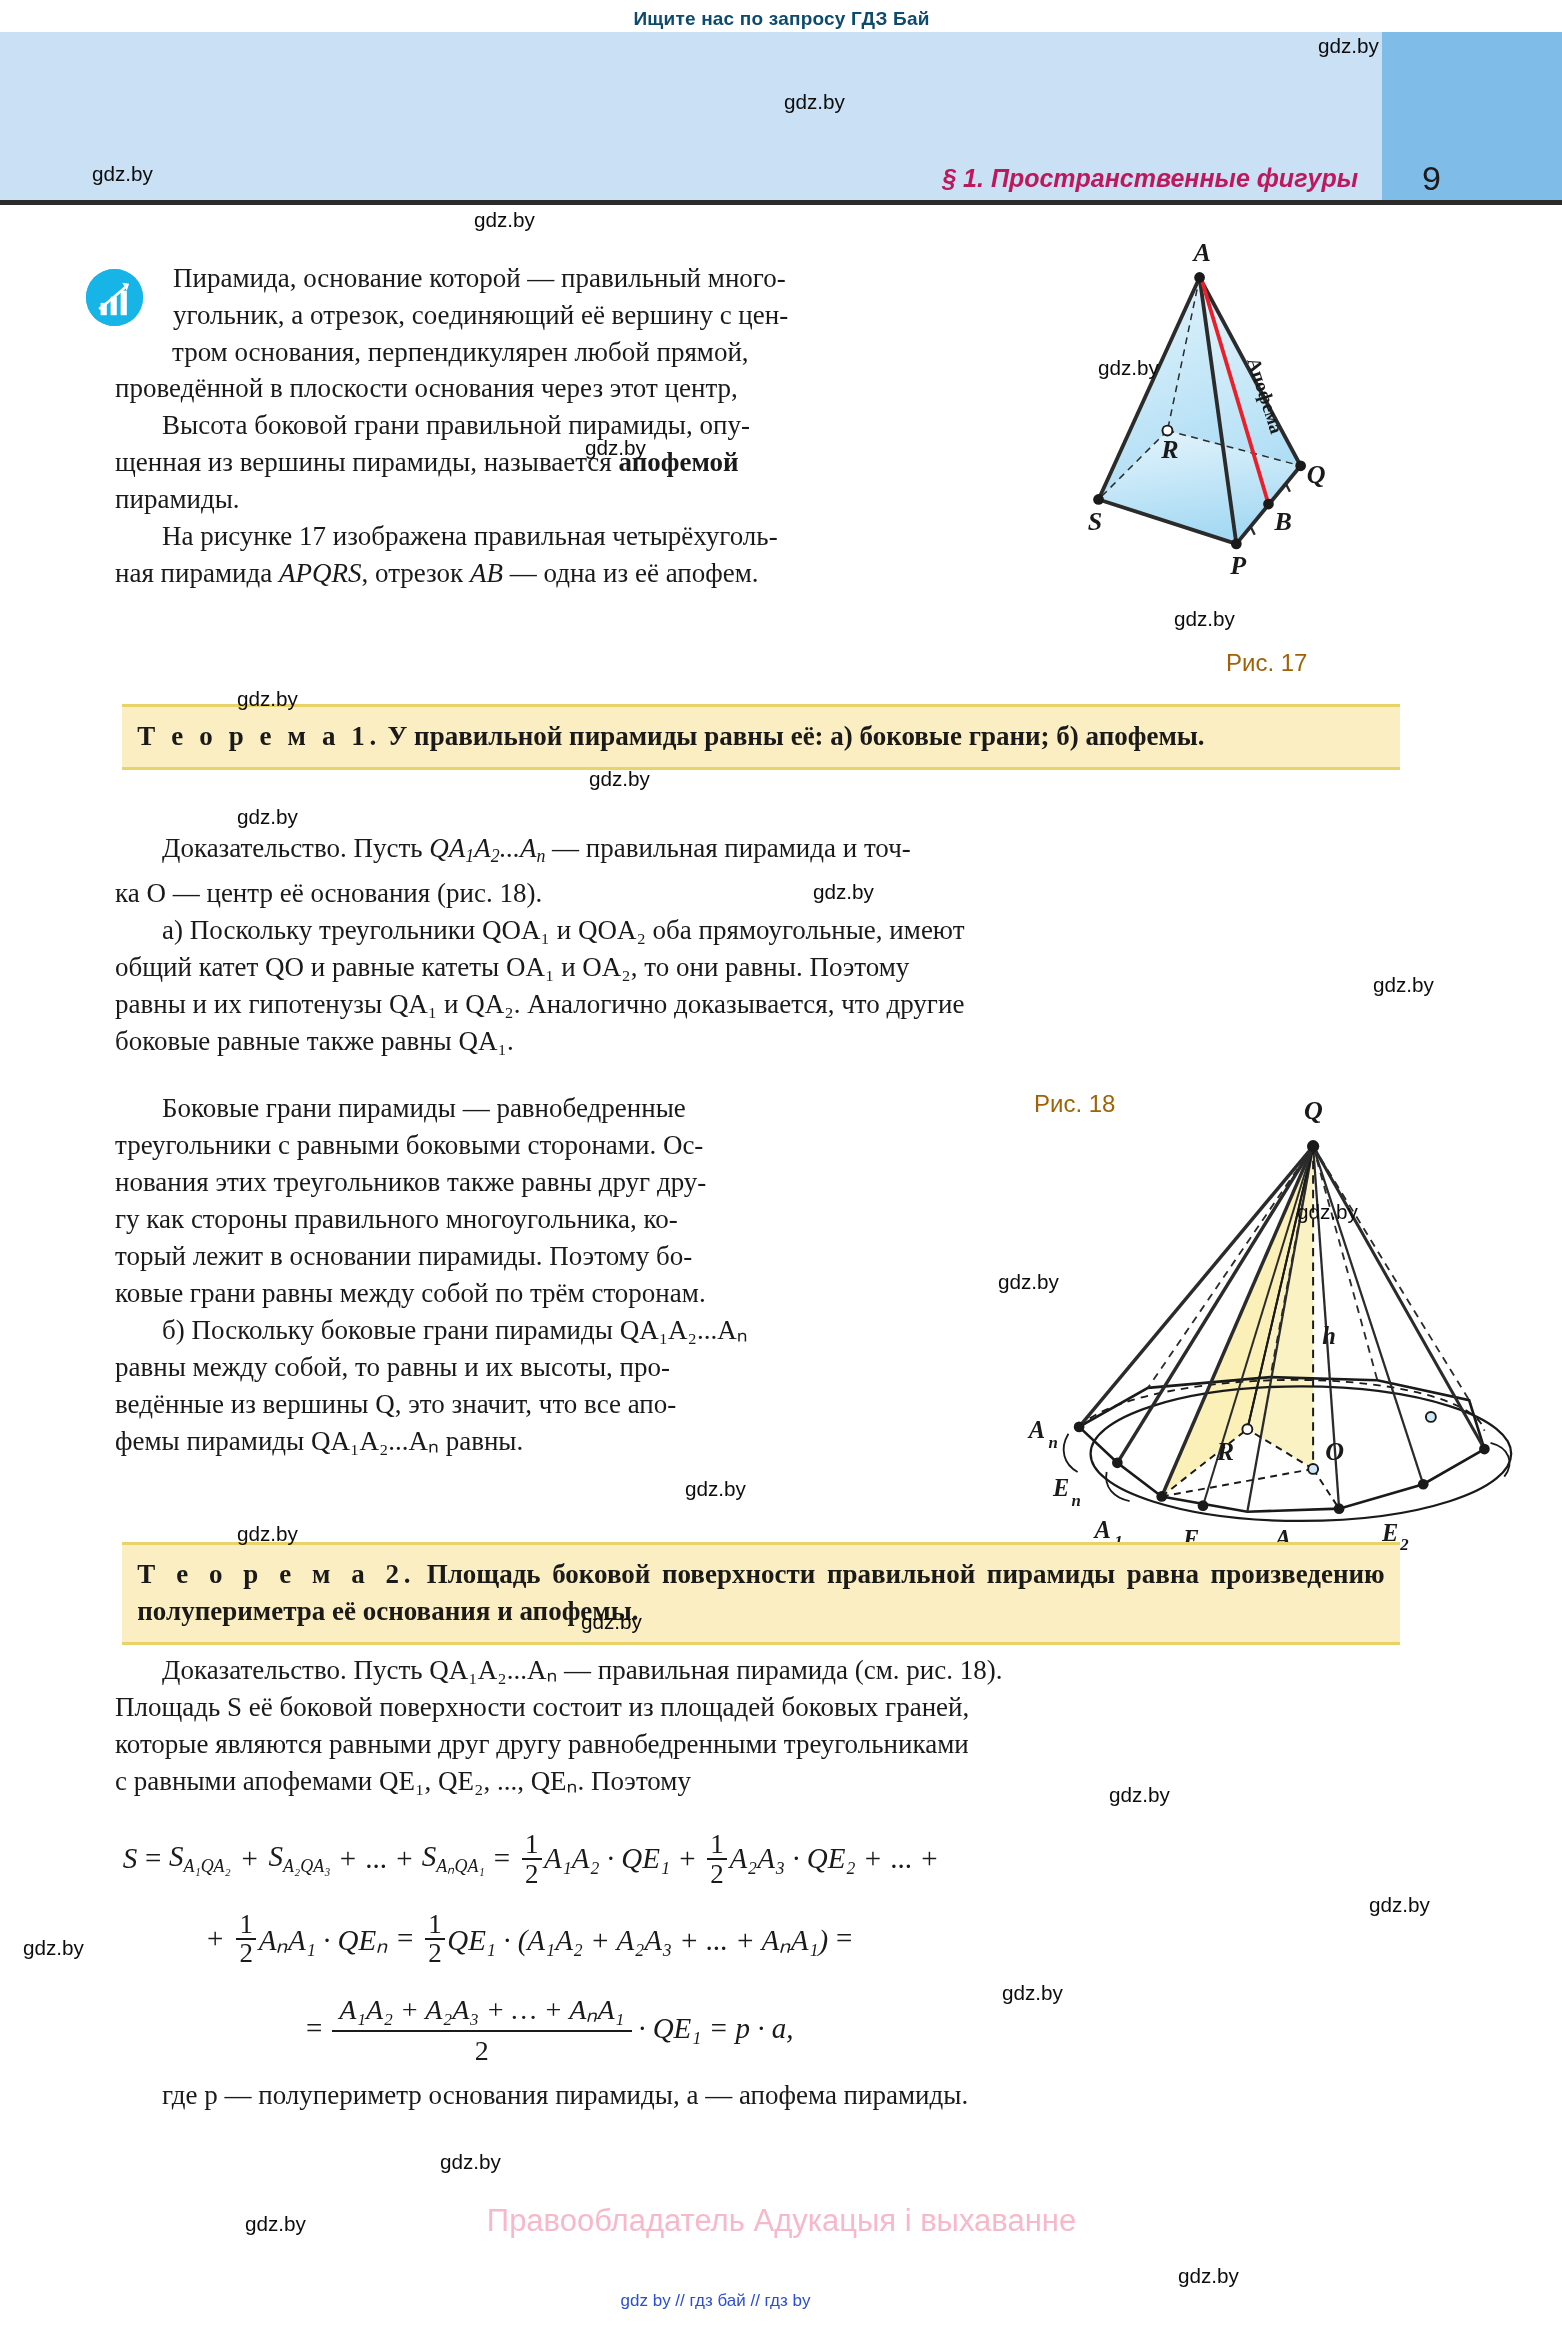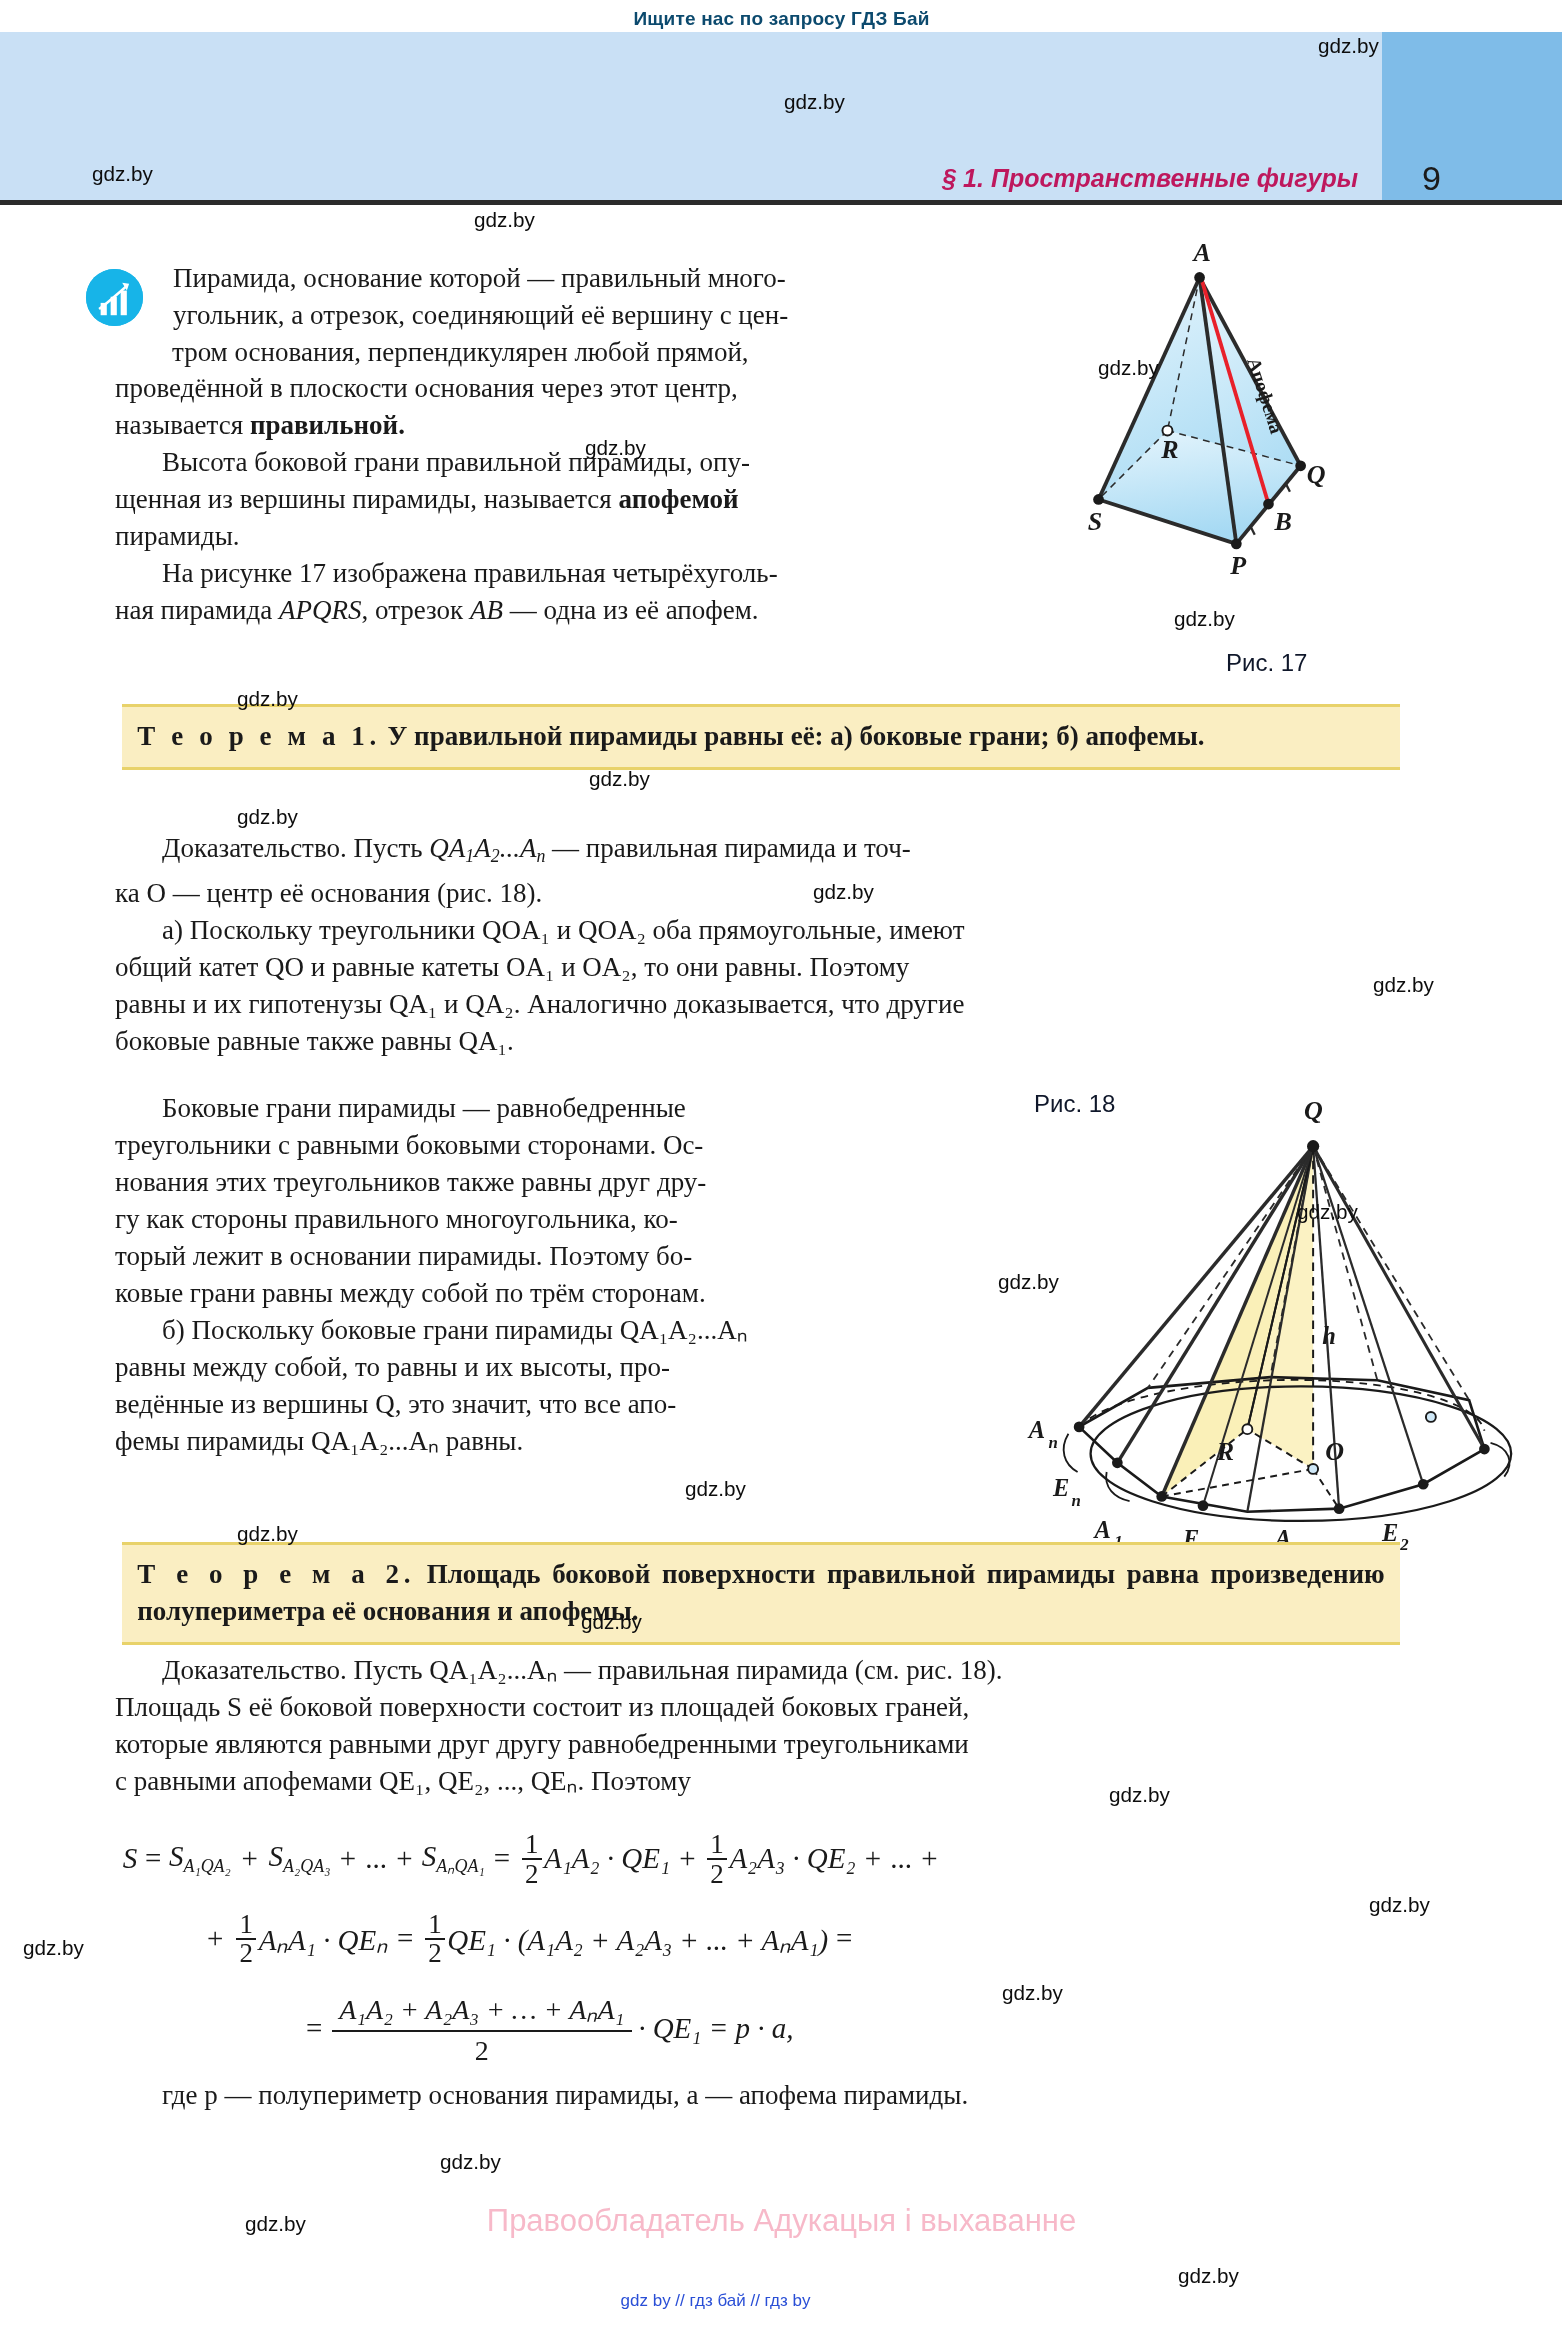--- a/index.html
+++ b/index.html
@@ -68,21 +68,21 @@
   }
   .theorem-box p{
     margin:0;padding:10.7px 15.3px 12.2px 15.3px;
     font-size:27px;line-height:37px;font-weight:700;
     text-align:justify;
   }
   .theorem-label{letter-spacing:4.6px;font-weight:700;font-family:Liberation Serif, serif;}
   
   .fig-caption{
     position:absolute;font-family:"Liberation Sans",sans-serif;
-    font-size:24px;color:#0f172a;
+    font-size:24px;color:#a16207;
   }
   
   .formula-area{position:absolute;left:115px;top:1832px;width:1331px;}
   .frm-line{display:flex;align-items:center;justify-content:center;
     font-size:29px;font-family:"Liberation Serif",serif;white-space:nowrap;}
   .frm-line.l1{justify-content:flex-start;padding-left:7.7px;}
   .halfbar{display:inline-flex;flex-direction:column;align-items:center;
     vertical-align:middle;margin:0 2.3px;}
   .halfbar .num{font-size:27px;line-height:.9;}
   .halfbar .rule{width:20px;height:2.3px;background:#1a1a1a;margin:1.5px 0;}
@@ -255,21 +255,20 @@
 
 <div style="position:absolute;left:173px;top:260px;width:903px;">
   <p class="para" style="text-indent:0;">Пирамида, основание которой — правильный много-</p>
   <p class="para" style="text-indent:0;">угольник, а отрезок, соединяющий её вершину с цен-</p>
 </div>
 <div style="position:absolute;left:115px;top:334px;width:960px;">
   <p class="para" style="text-indent:57px;text-align:justify;">тром основания, перпендикулярен любой прямой,</p>
 </div>
 <div style="position:absolute;left:115px;top:370px;width:979px;">
   <p class="para" style="text-indent:0;text-align:justify;">проведённой в плоскости основания через этот центр,</p>
-  <p class="para" style="text-indent:0;"><span>называется </span><span class="b">правильной.</span></p>
   <p class="para" style="text-indent:47px;text-align:justify;">Высота боковой грани правильной пирамиды, опу-</p>
   <p class="para" style="text-indent:0;text-align:justify;"><span>щенная из вершины пирамиды, называется </span><span class="b">апофемой</span></p>
   <p class="para" style="text-indent:0;">пирамиды.</p>
   <p class="para" style="text-indent:47px;text-align:justify;">На рисунке 17 изображена правильная четырёхуголь-</p>
   <p class="para" style="text-indent:0;"><span>ная пирамида </span><span class="mi">APQRS</span><span>, отрезок </span><span class="mi">AB</span><span> — одна из её апофем.</span></p>
 </div>
 
 <div class="theorem-box" style="top:704px;">
   <p><span class="theorem-label">Т е о р е м а  1.</span><span> У правильной пирамиды равны её: а) боковые грани; б) апофемы.</span></p>
 </div>

